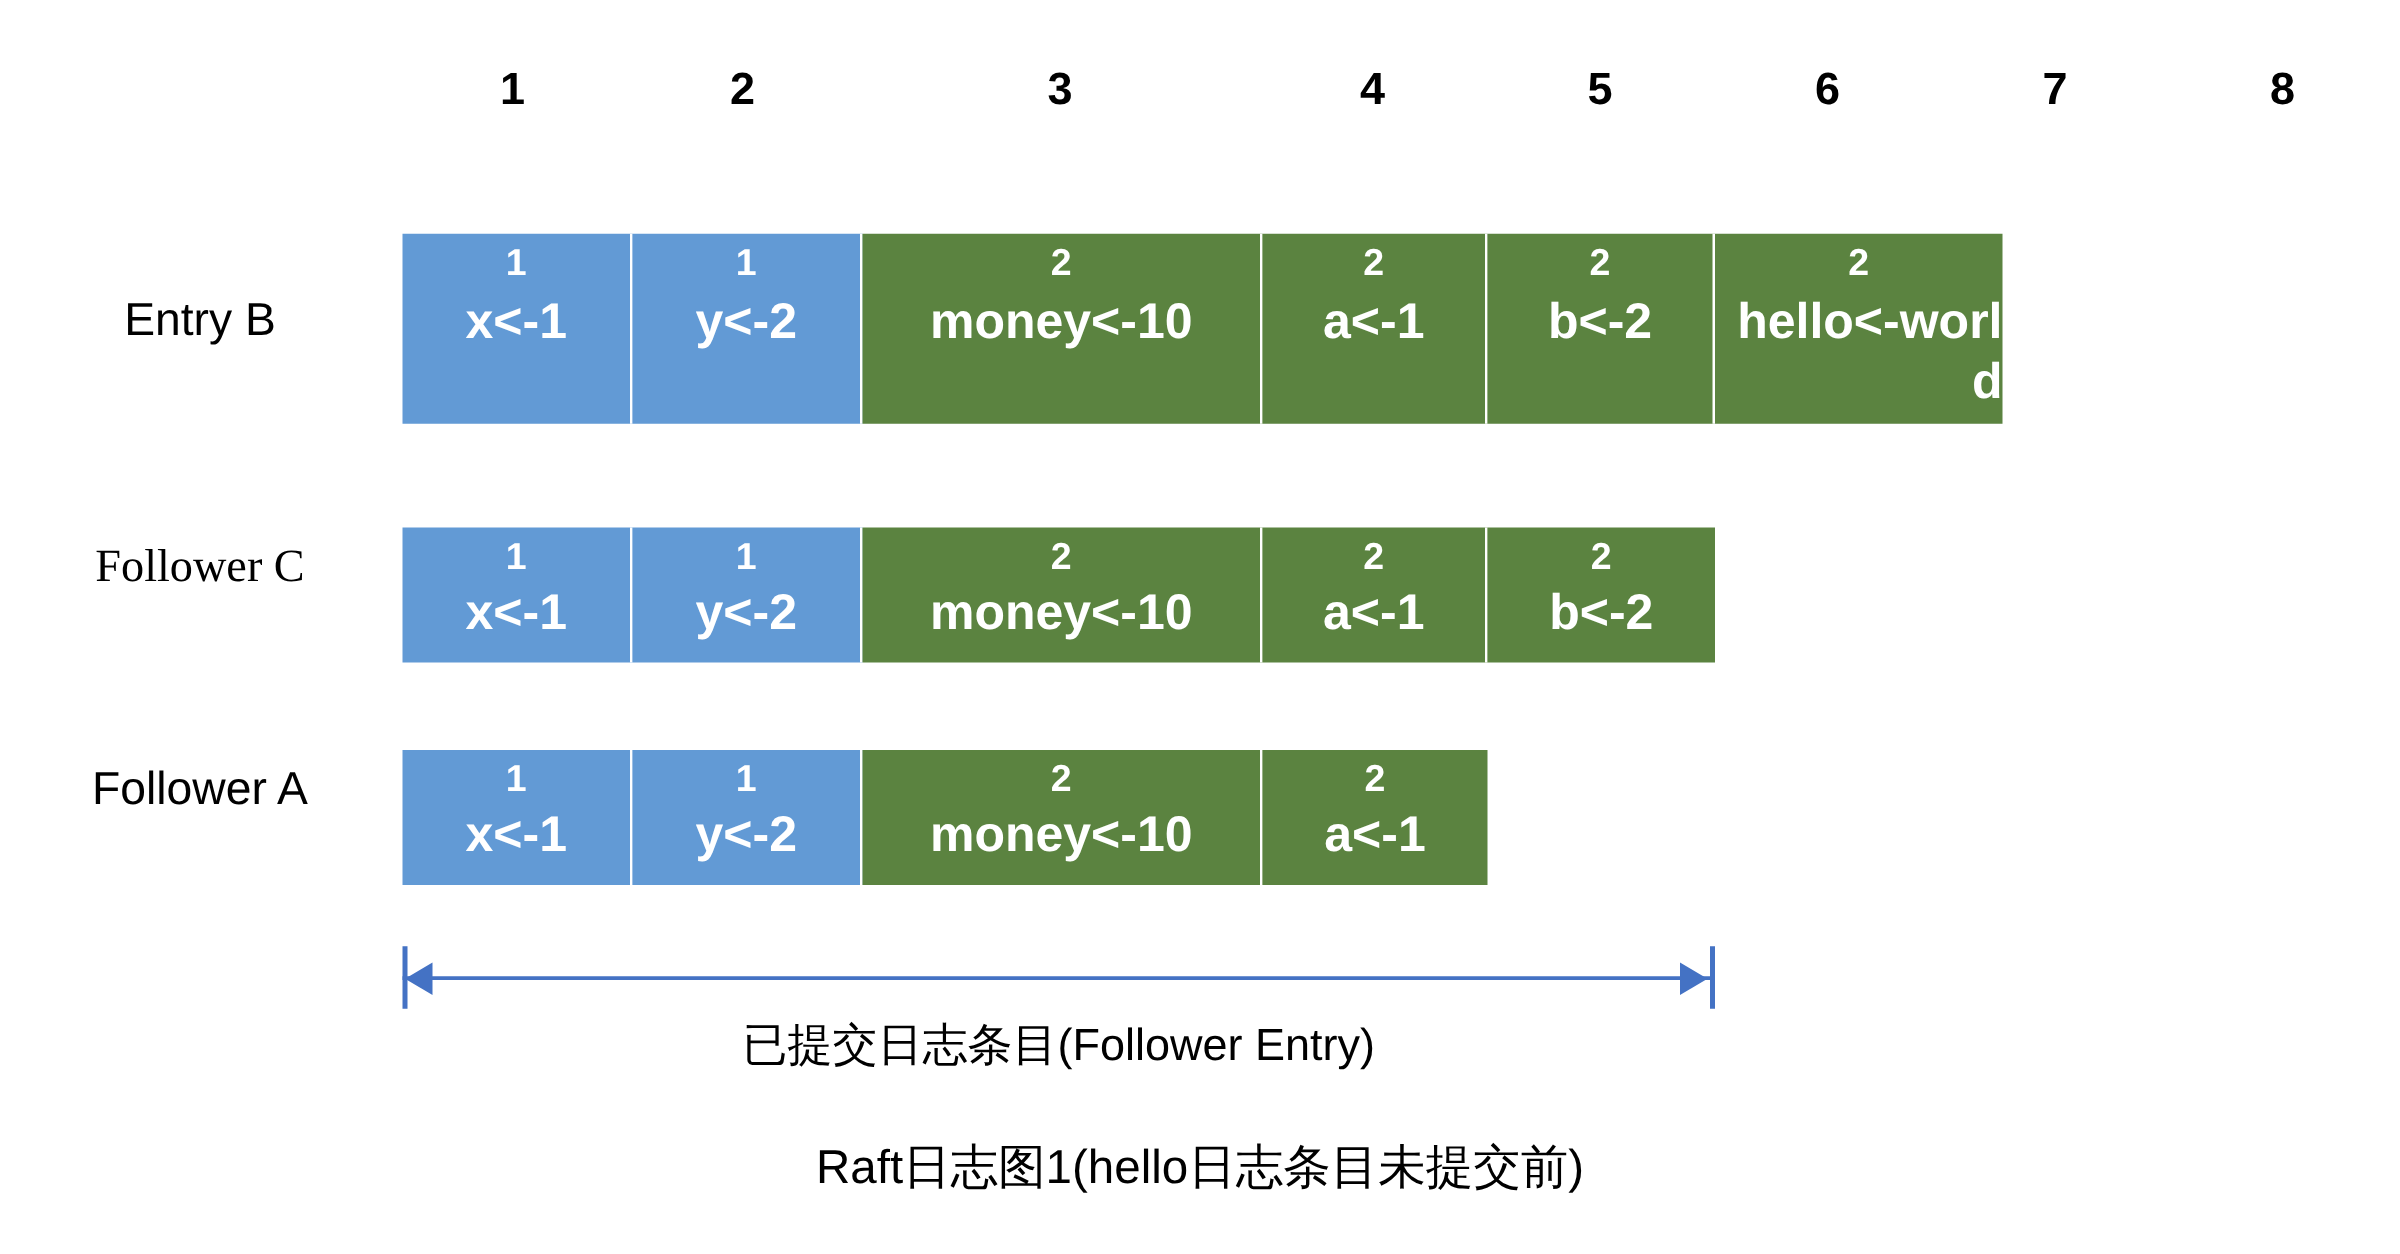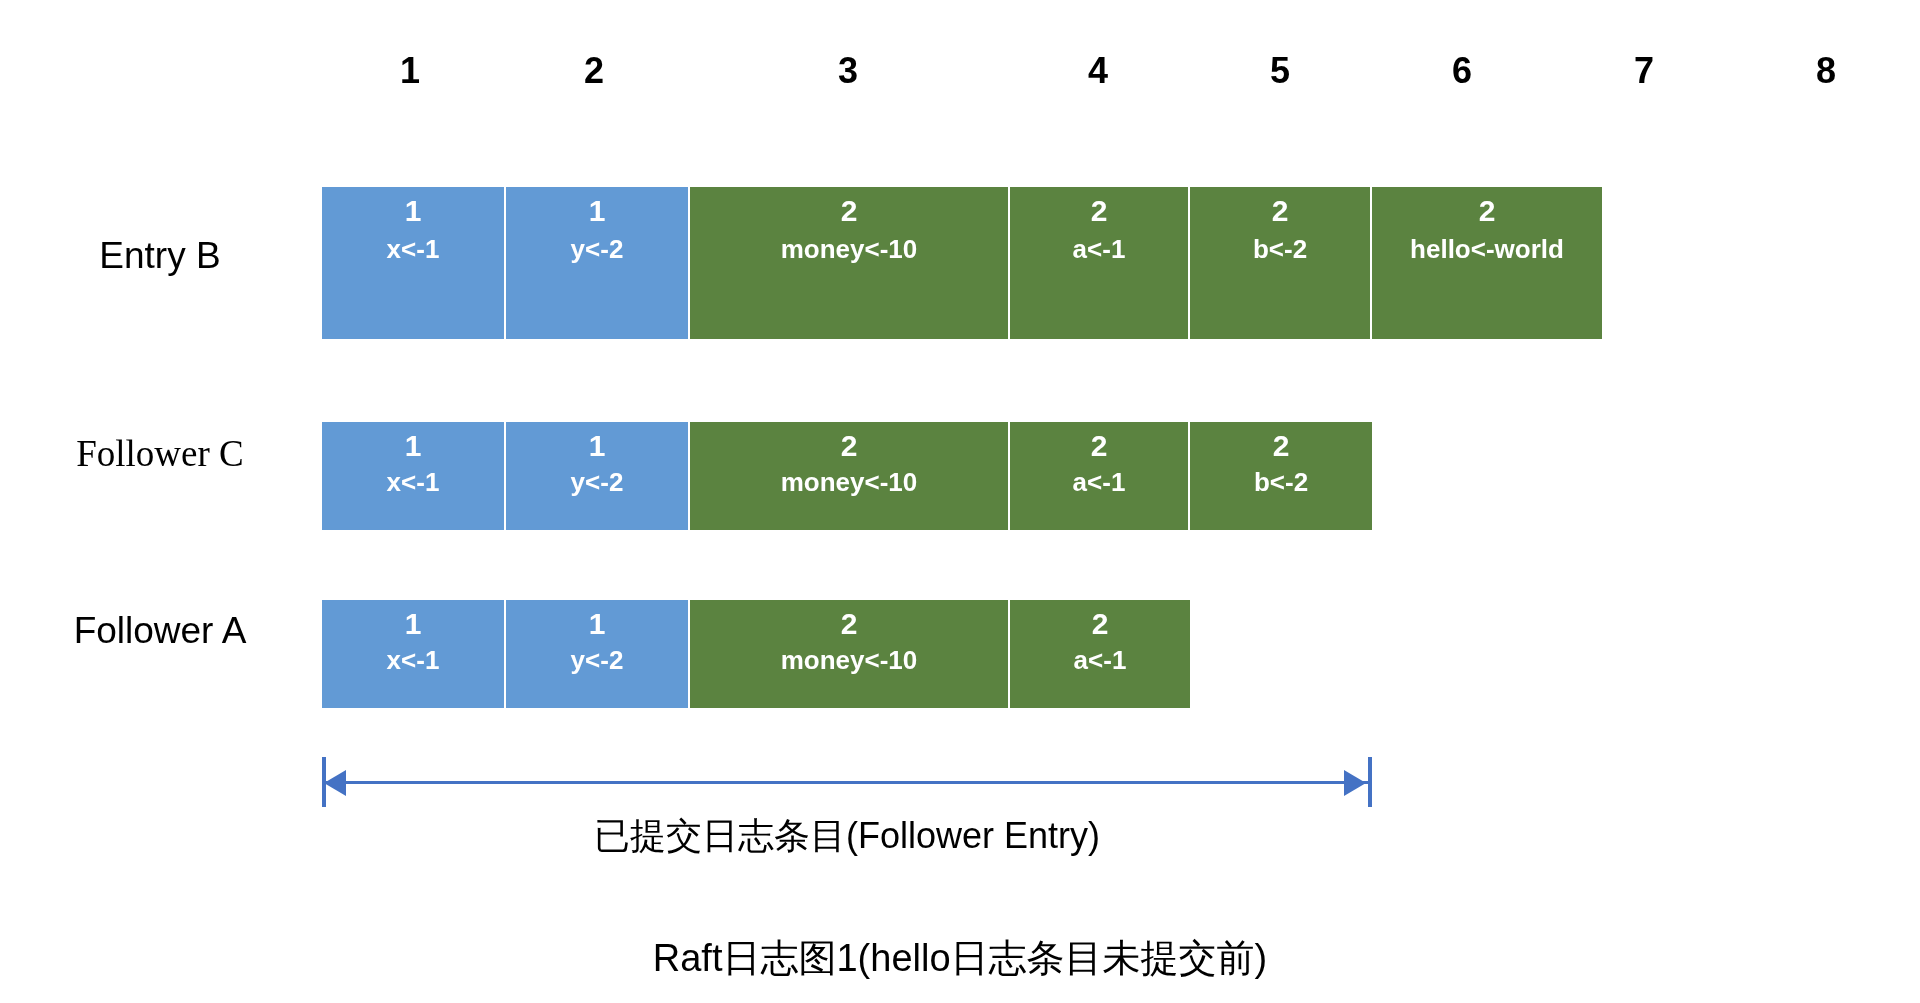--- a/index.html
+++ b/index.html
@@ -78,21 +78,21 @@
   .cell:last-child { border-right: none; }
   .cell.blue  { background: #629AD5; }
   .cell.green { background: #5B8340; }
 
   .cell .term {
     font-size: 30px;
     line-height: 1.18;
     white-space: nowrap;
   }
   .cell .cmd {
-    font-size: 26px;
+    font-size: 40px;
     line-height: 1.18;
     margin-top: 6px;
     text-align: right;
     word-break: break-all;
   }
   .row-tall .cell { height: 152px; }
   .row-short .cell { height: 108px; }
   .row-short .cell .cmd { margin-top: 4px; }
 
   
@@ -150,21 +150,20 @@
 
   .figure-title {
     position: absolute;
     left: 0;
     top: 908px;
     width: 1920px;
     text-align: center;
     font-size: 38px;
     font-weight: 400;
     white-space: nowrap;
-    margin-top: 25px;
   }
 </style>
 </head>
 <body>
 
 <div id="canvas">
 
 
   <div id="index-numbers">
       <div class="index-num" style="left: 410px;">1</div>

